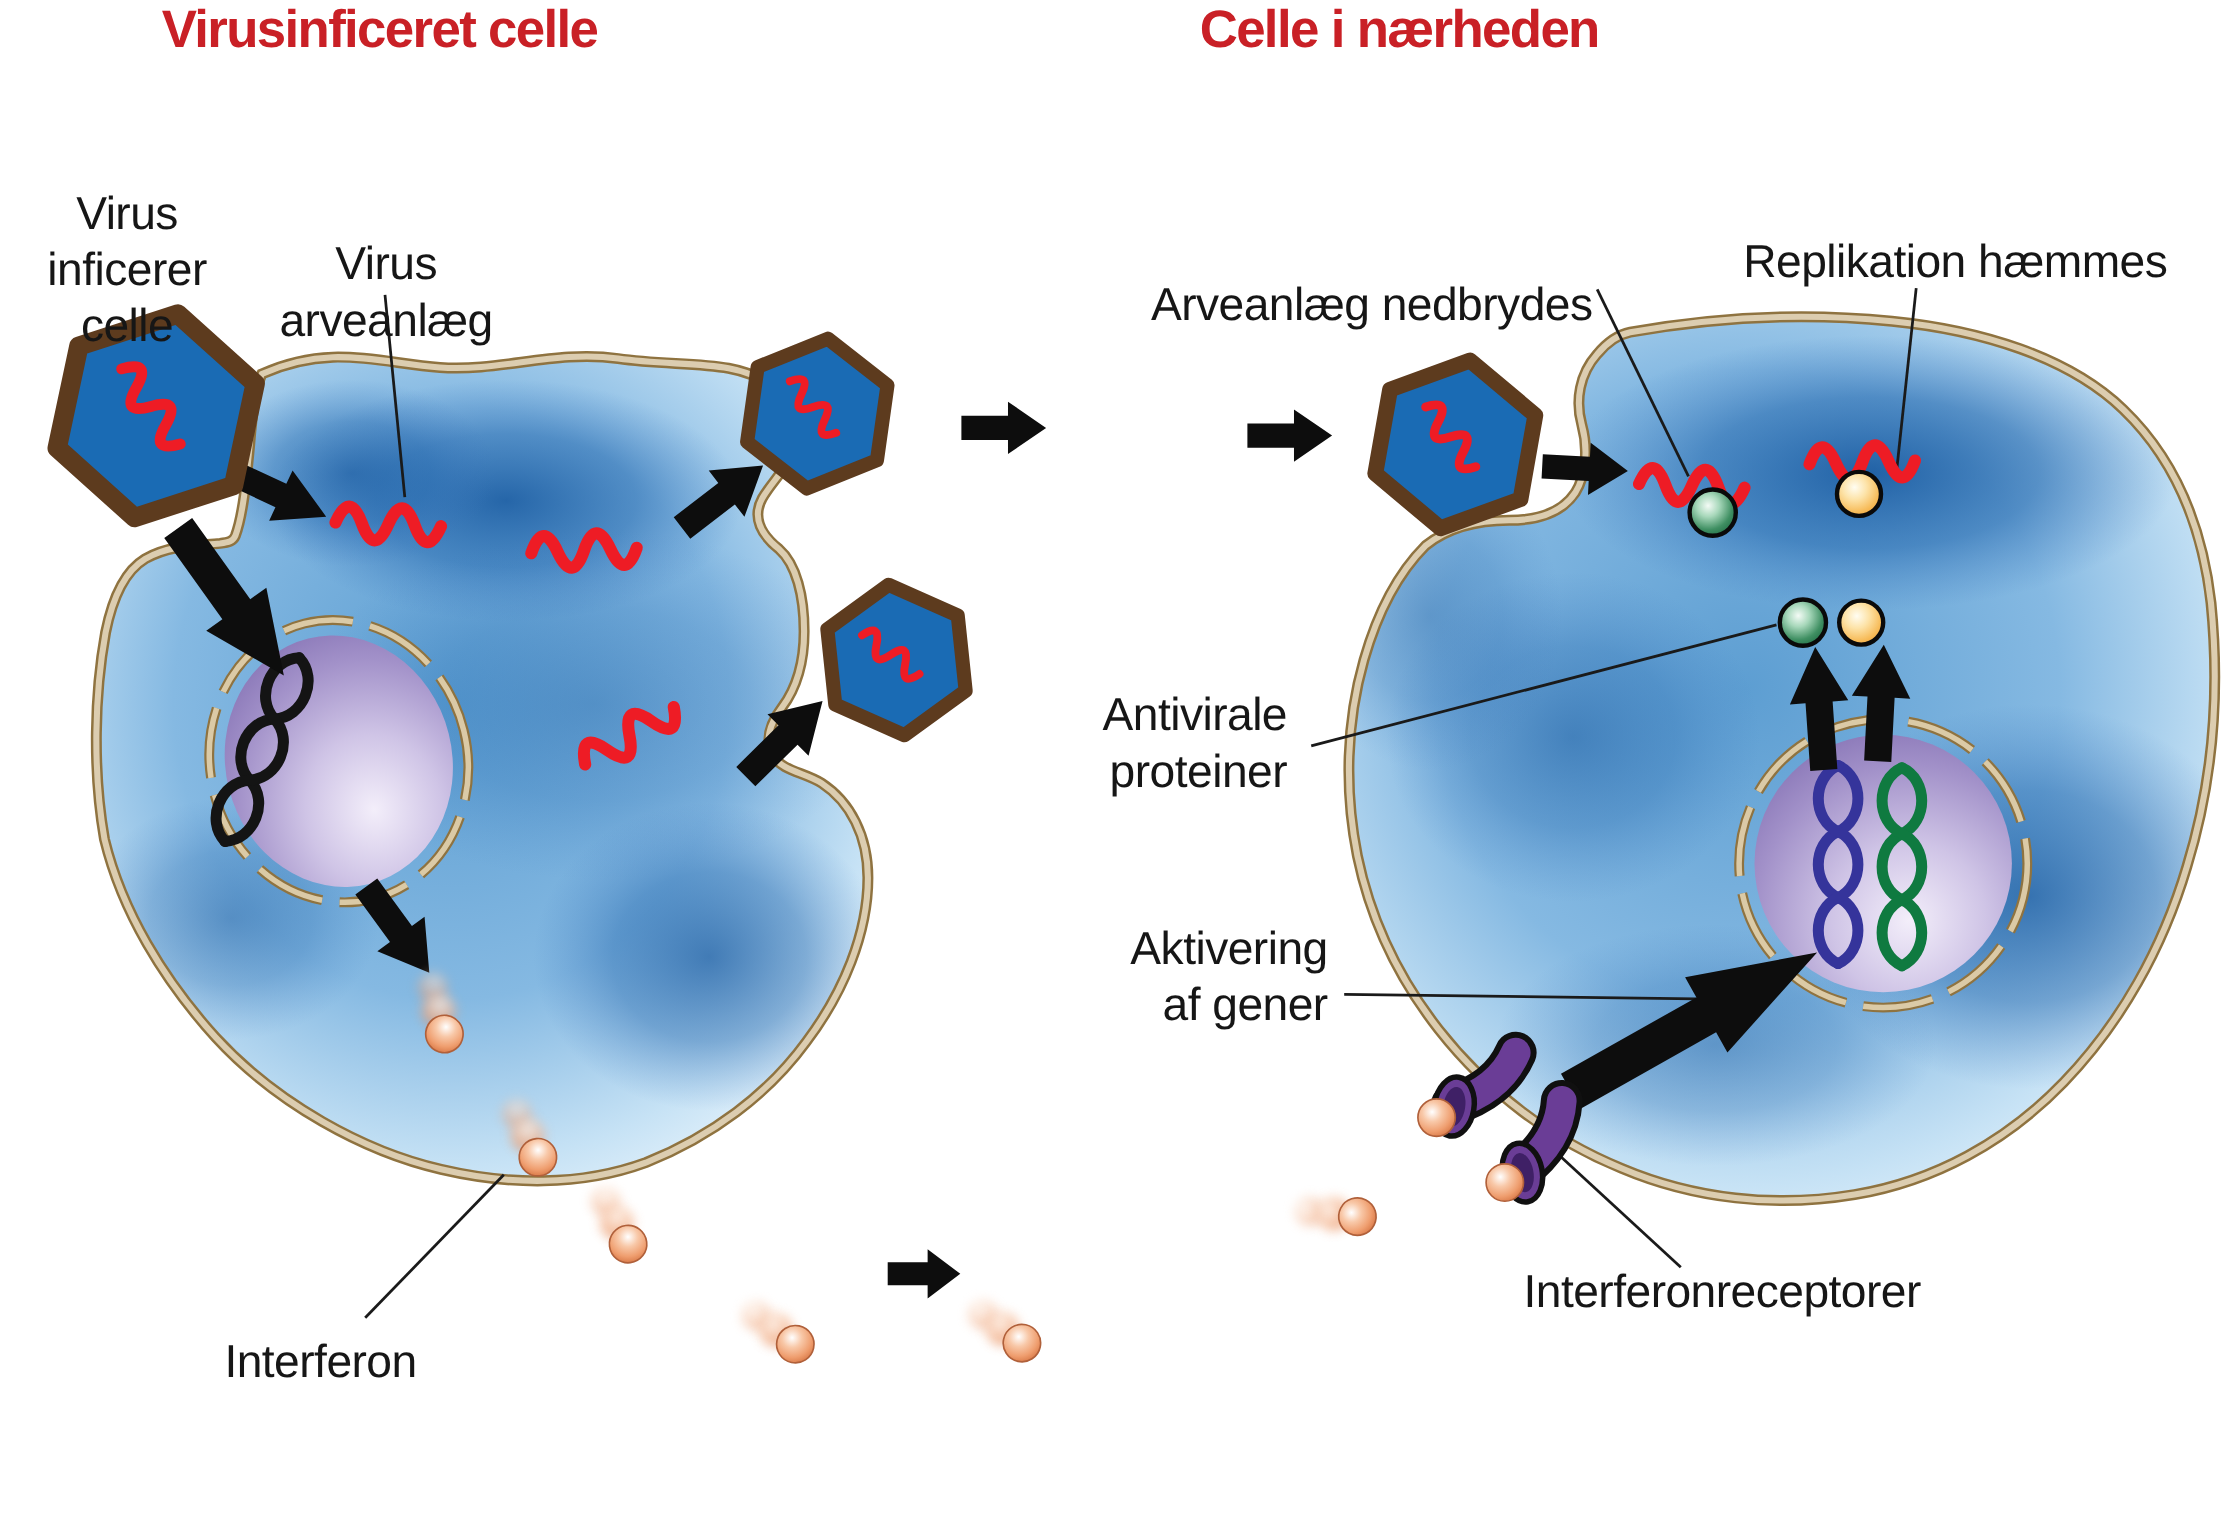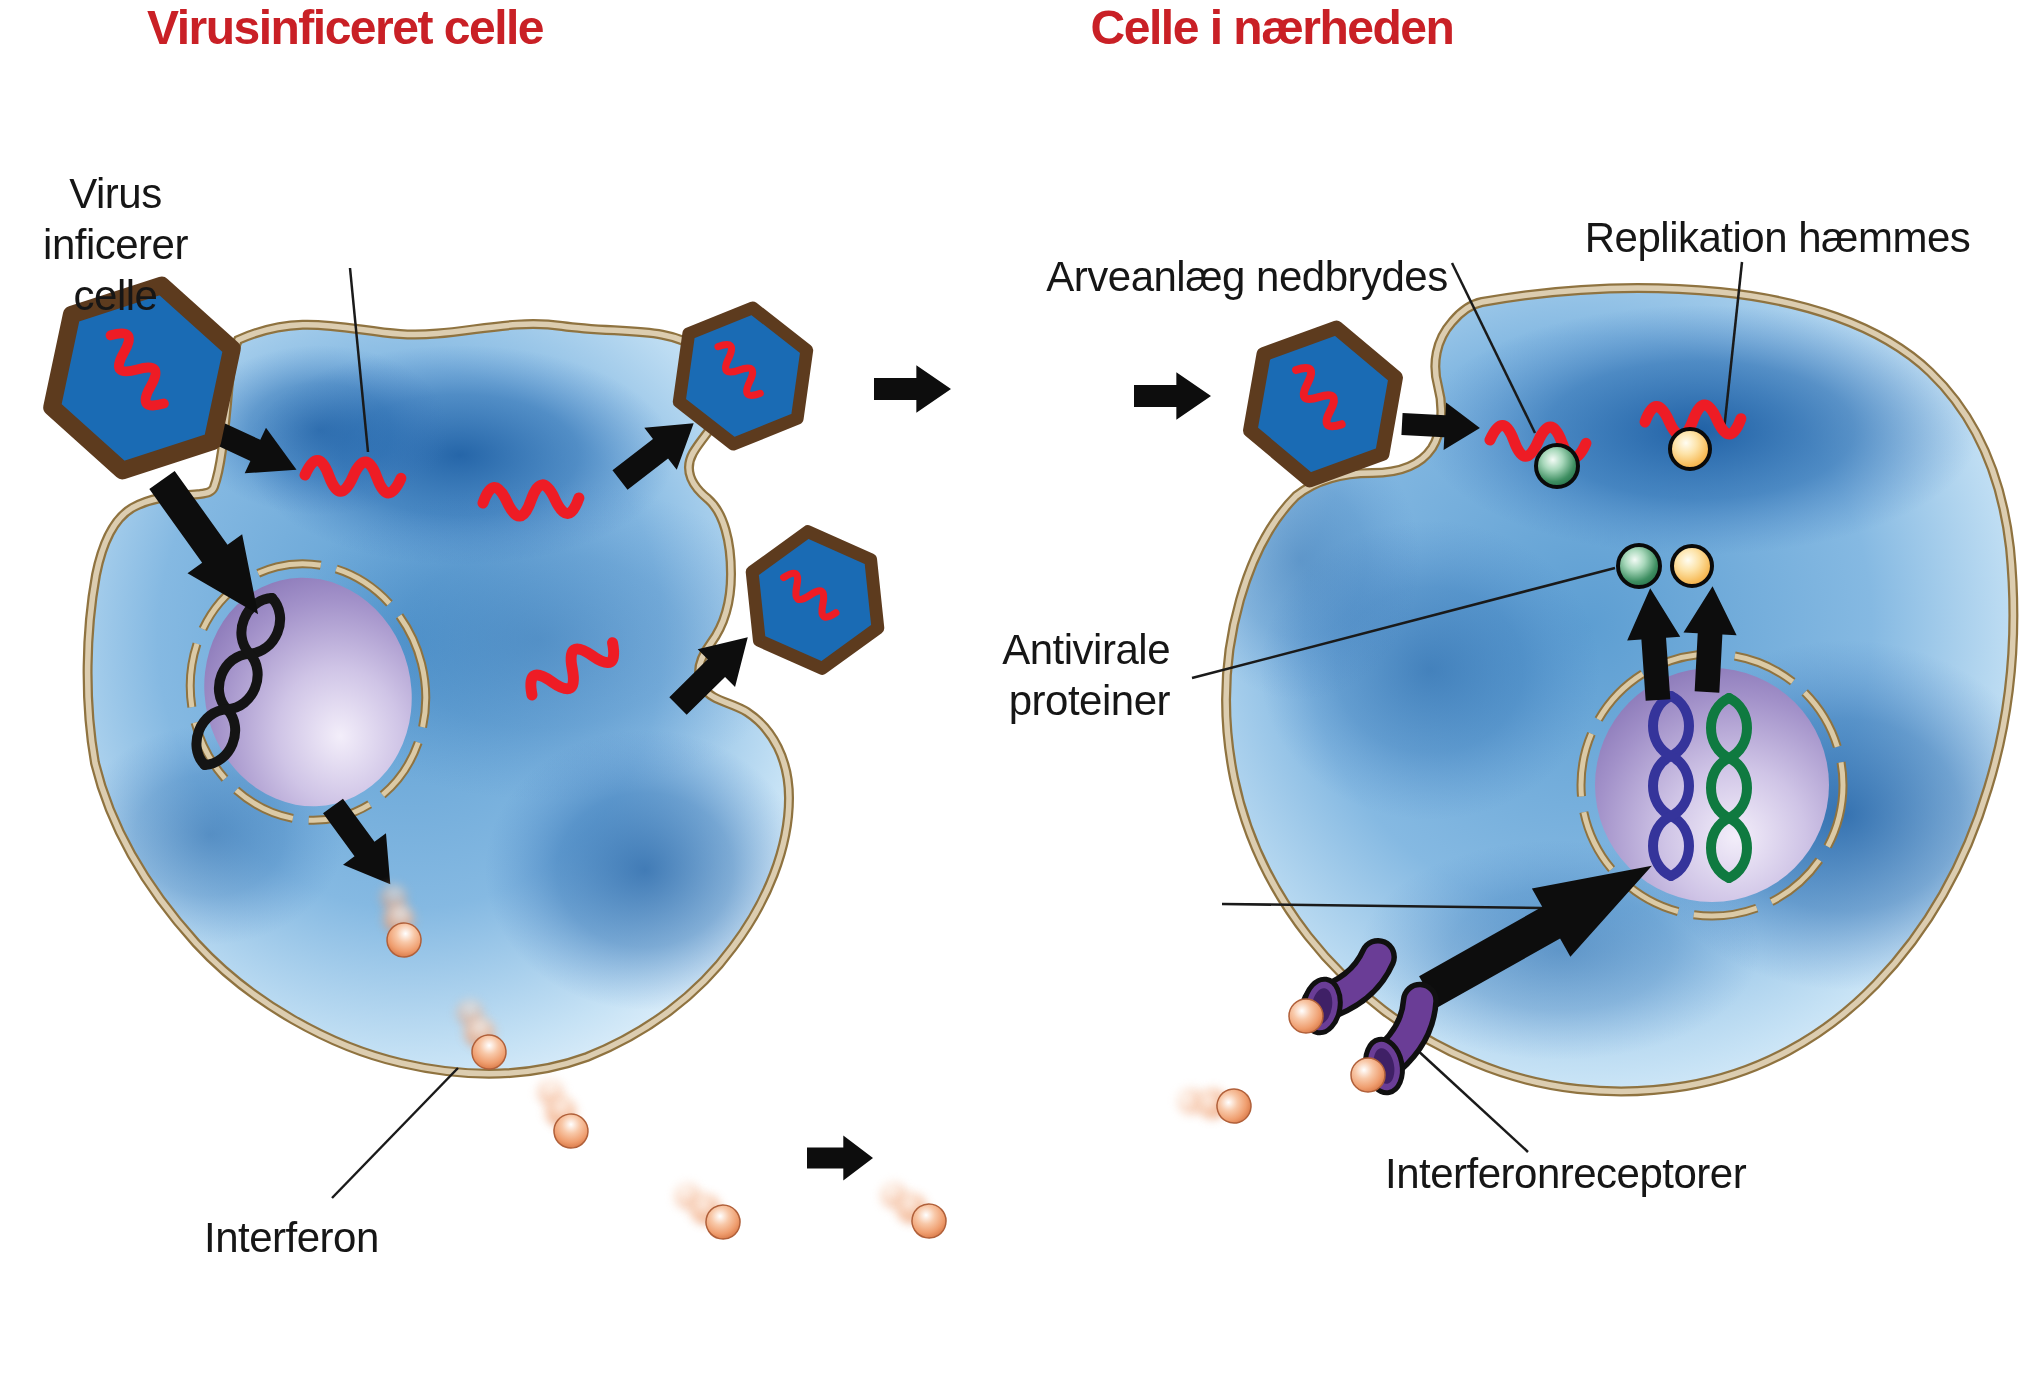--- a/index.html
+++ b/index.html
@@ -197,19 +197,22 @@
   <use href="#ifn" transform="translate(929,1221) rotate(12)"></use>
   <use href="#ifn" transform="translate(1234,1106) rotate(-18)"></use>
 </svg>
 
   <div class="title" style="left:1022px;top:2px;width:500px;">Celle i nærheden</div>
   <div class="title" style="left:95px;top:2px;width:500px;">Virusinficeret celle</div>
 
   <div class="lbl c" style="left:28px;top:168px;width:175px;">Virus
 inficerer
 celle</div>
+  <div class="lbl c" style="left:205px;top:214px;width:292px;">Virus arveanlæg</div>
   <div class="lbl c" style="left:1032px;top:212px;width:430px;margin-top:39px;">Arveanlæg nedbrydes</div>
   <div class="lbl c" style="left:1540px;top:212px;width:475px;text-align:center;">Replikation hæmmes</div>
   <div class="lbl r" style="left:955px;top:624px;width:215px;">Antivirale
 proteiner</div>
+  <div class="lbl r" style="left:985px;top:836px;width:222px;">Aktivering
+af gener</div>
   <div class="lbl" style="left:1385px;top:1148px;width:445px;">Interferonreceptorer</div>
   <div class="lbl" style="left:204px;top:1212px;width:220px;">Interferon</div>
 </div>
 
 </body></html>

